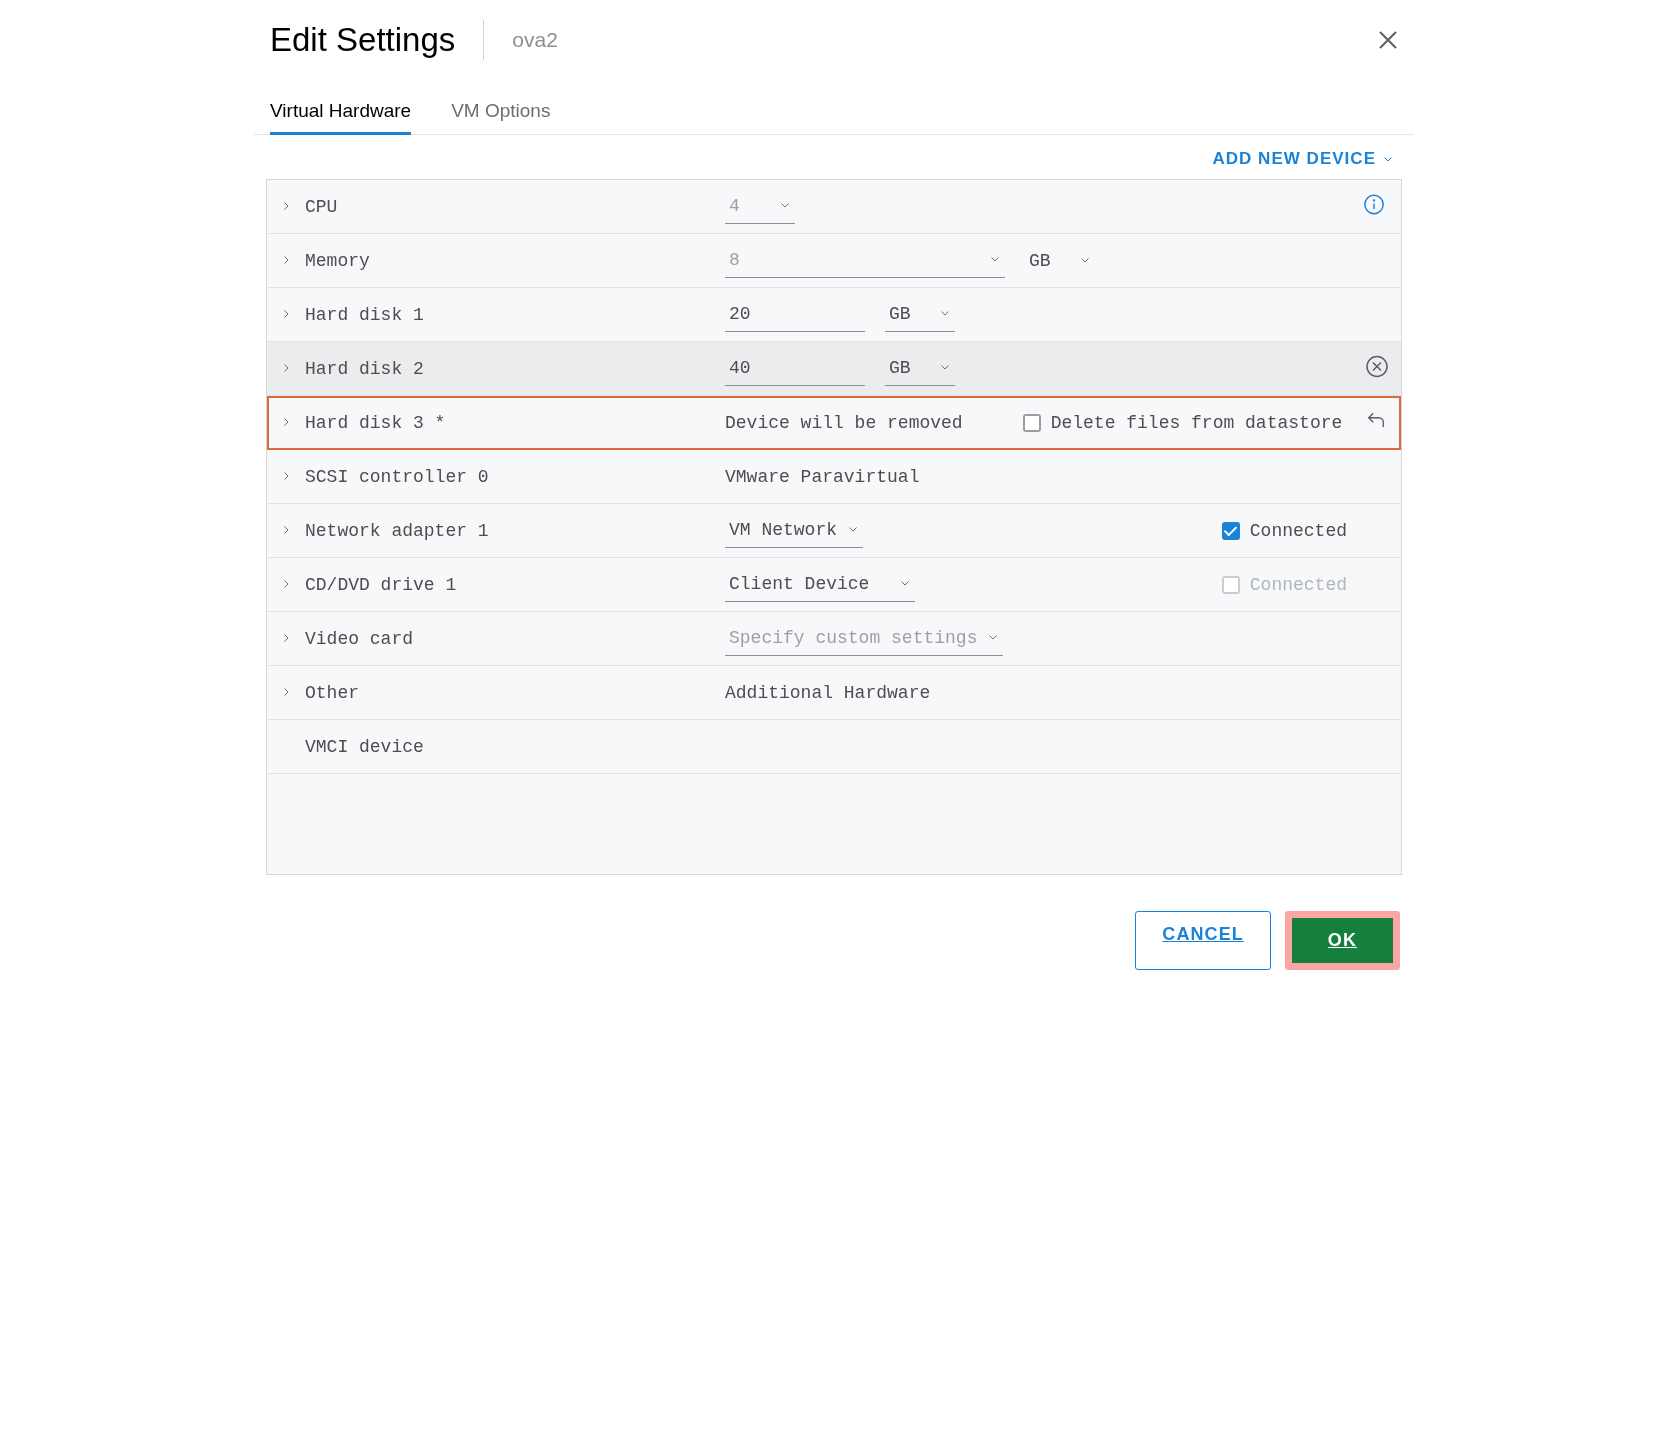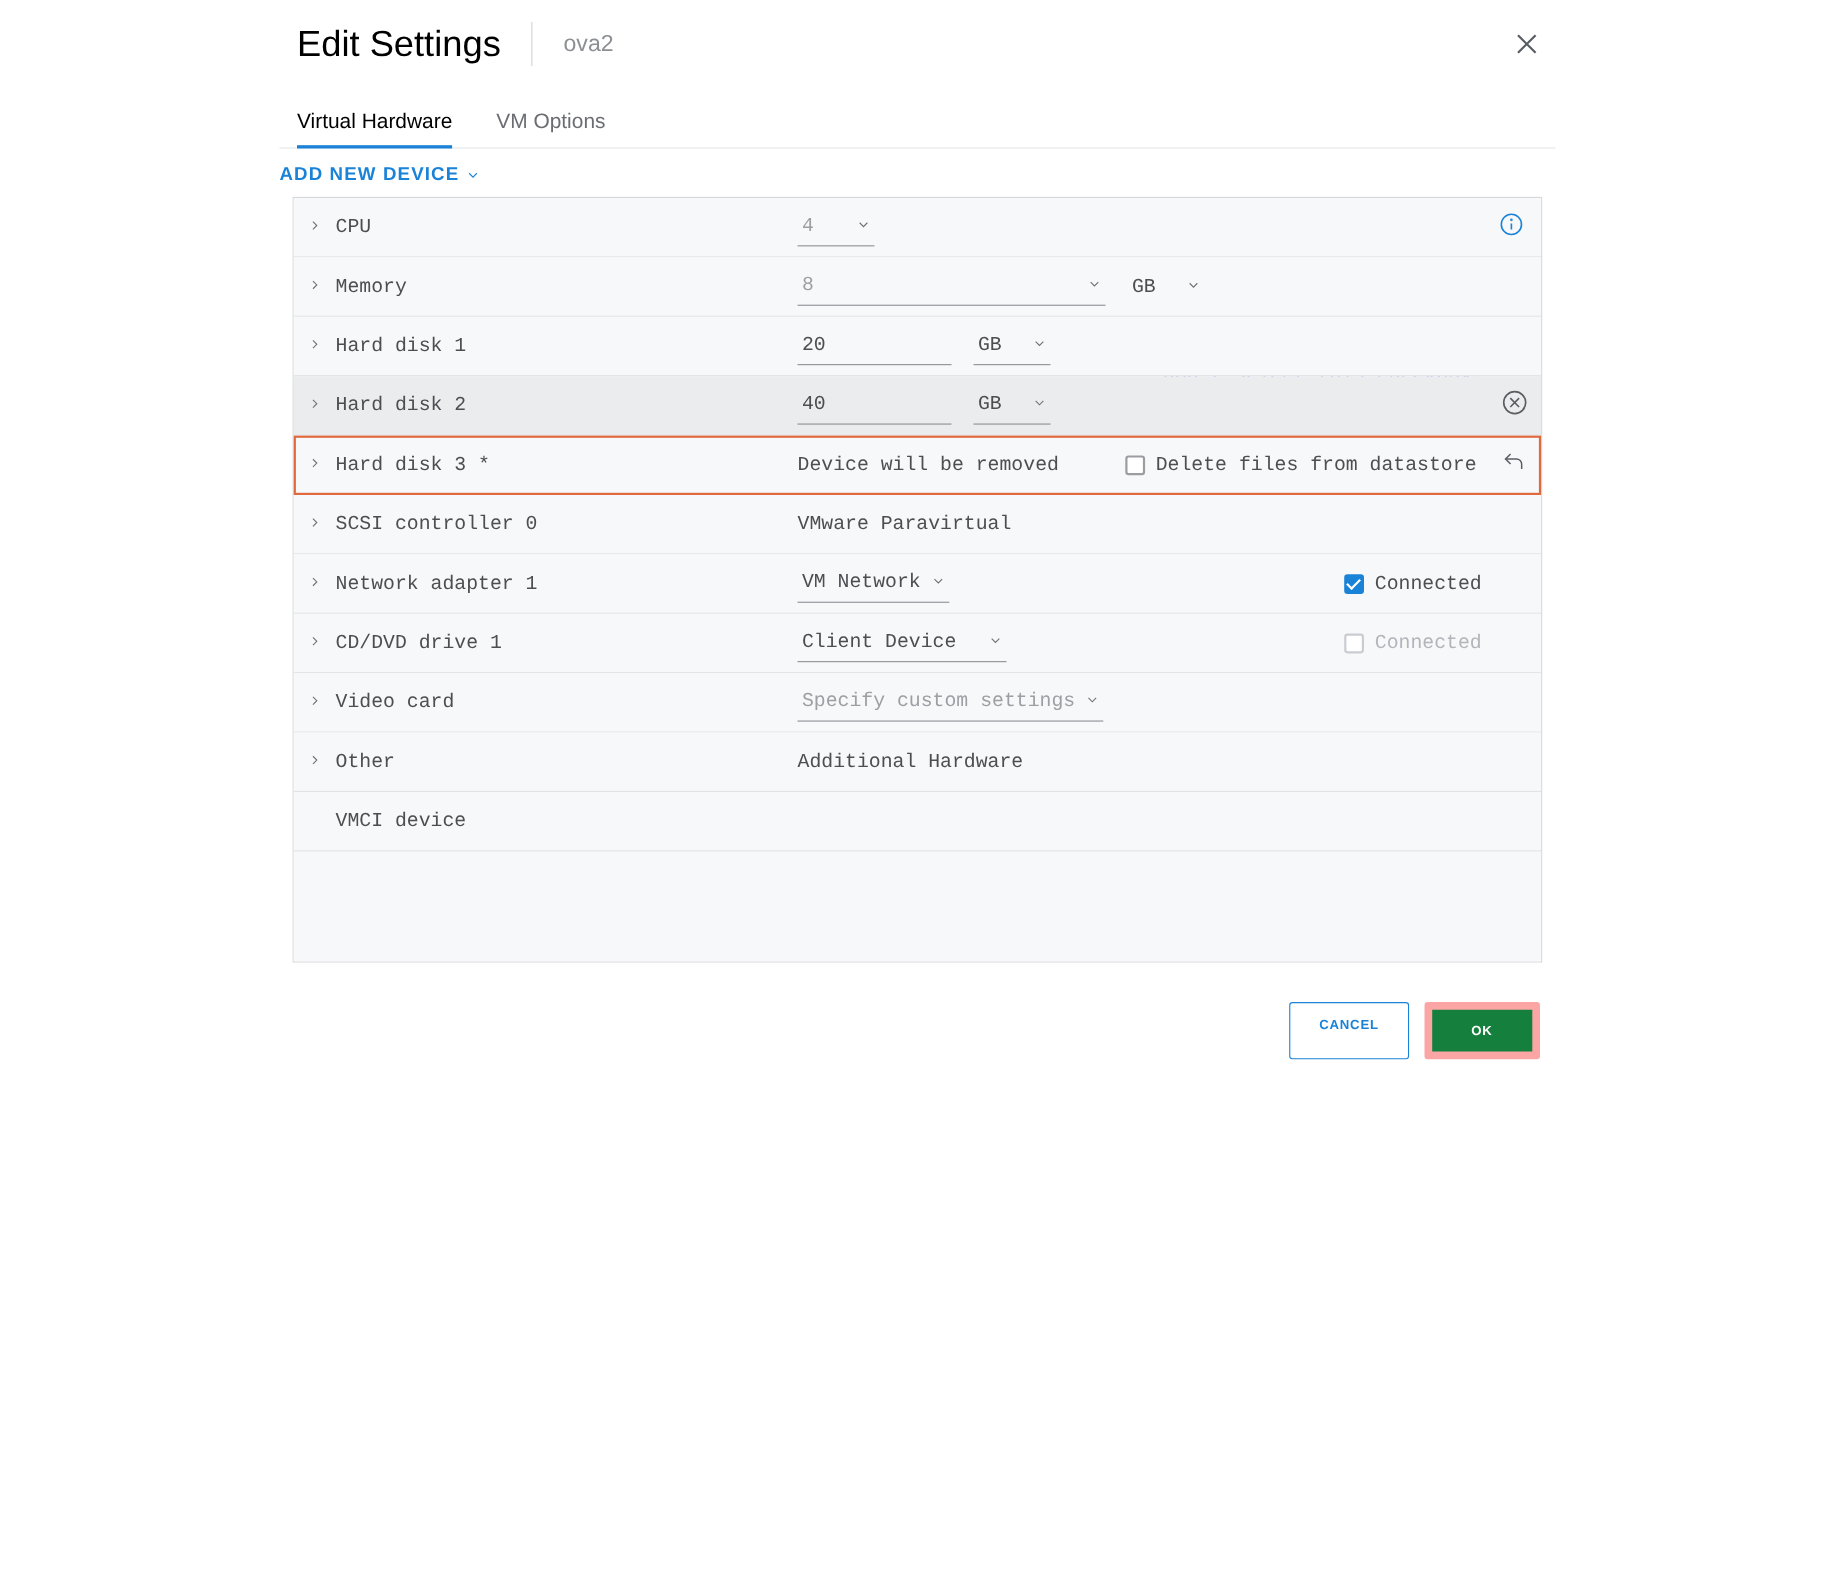--- a/index.html
+++ b/index.html
@@ -67,21 +67,21 @@
     margin-bottom: -1px;
   }
   .tab.active {
     color: #000000;
     border-bottom-color: #1a83d8;
   }
 
   
   .action-bar {
     display: flex;
-    justify-content: flex-start;
+    justify-content: flex-end;
     padding: 14px 20px 10px 0;
   }
   .add-device {
     color: #1a83d8;
     font-weight: 600;
     font-size: 17px;
     letter-spacing: 0.06em;
     cursor: pointer;
     display: inline-flex;
     align-items: center;
@@ -220,25 +220,26 @@
 
   
   .footer {
     display: flex;
     justify-content: flex-end;
     gap: 14px;
     padding: 36px 14px 0 0;
   }
   .btn {
     padding: 12px 26px;
-    font-size: 12px;
+    font-size: 18px;
     font-weight: 600;
     letter-spacing: 0.06em;
     border-radius: 3px;
     cursor: pointer;
+    text-decoration: underline;
   }
   .btn.outline {
     border: 1px solid #1a83d8;
     color: #1a83d8;
     background: #fff;
   }
   .btn.primary {
     border: 7px solid #fca5a5;
     background: #15803d;
     color: #fff;

